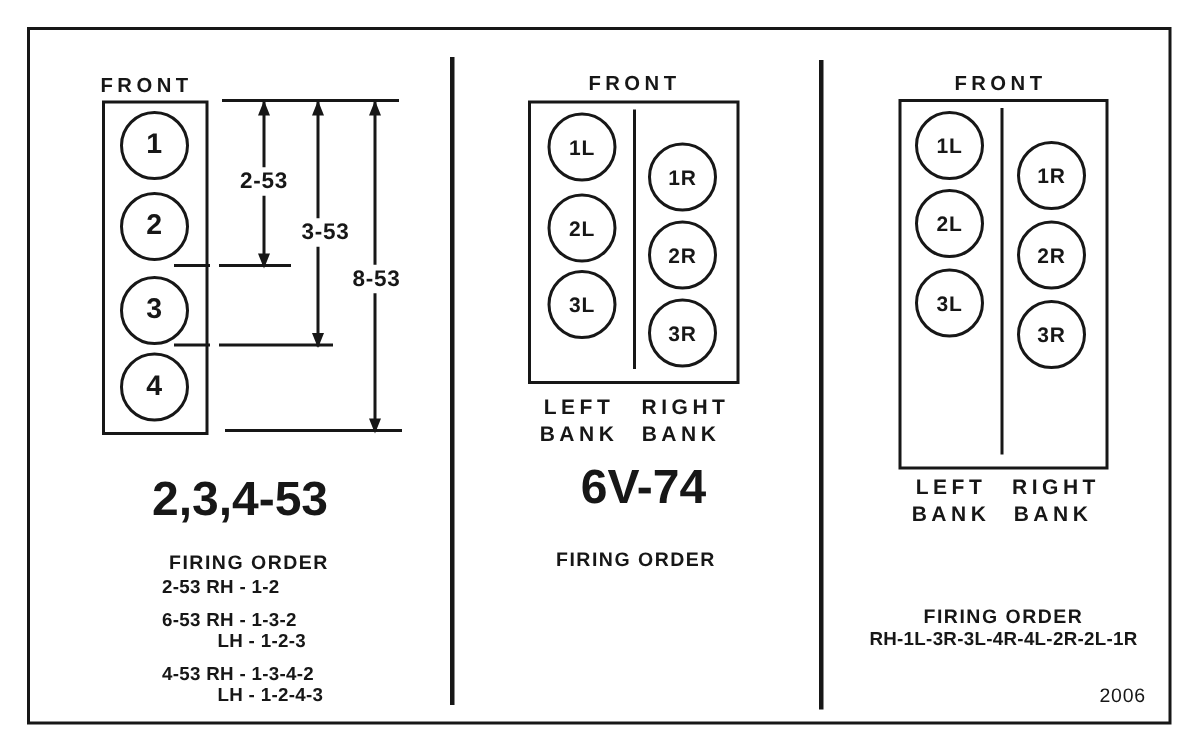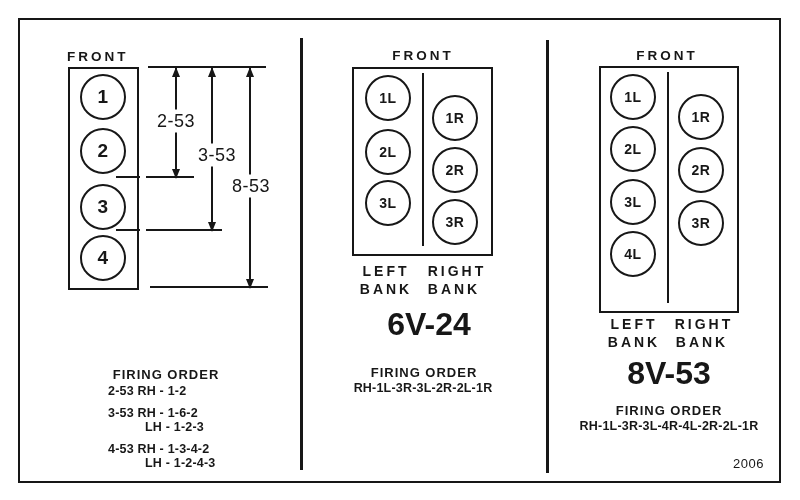--- a/index.html
+++ b/index.html
@@ -36,21 +36,21 @@
   .dim-arrow { position:absolute; width:2px; background:var(--ink); }
   .dim-arrow::before, .dim-arrow::after {
     content:""; position:absolute; left:-3px;
     border-left:4px solid transparent; border-right:4px solid transparent;
   }
   .dim-arrow::before { top:-1px; border-bottom:10px solid var(--ink); }
   .dim-arrow::after  { bottom:-1px; border-top:10px solid var(--ink); }
   .dim-label {
     position:absolute; transform:translate(-50%,-50%); z-index:3;
     background:var(--paper); padding:1px 4px;
-    font-size:18px; font-weight:400; letter-spacing:0.5px; white-space:nowrap;text-align:center;
+    font-size:15px; font-weight:700; letter-spacing:0.5px; white-space:nowrap;text-align:center;
   }
   .title {
     position:absolute; transform:translateX(-50%);
     font-size:32px; font-weight:700; white-space:nowrap;
   }
   .fo-head {
     position:absolute; transform:translateX(-50%);
     font-size:13px; font-weight:700; letter-spacing:1px; white-space:nowrap;
   }
   .fo-line {
@@ -86,57 +86,55 @@
   <div class="hline" style="left:146px;top:176px;width:48px"></div>
   <div class="hline" style="left:146px;top:229px;width:76px"></div>
   <div class="hline" style="left:150px;top:286px;width:118px"></div>
   <div class="dim-arrow" style="left:175px;top:68px;height:110px"></div>
   <div class="dim-arrow" style="left:211px;top:68px;height:163px"></div>
   <div class="dim-arrow" style="left:249px;top:68px;height:220px"></div>
   <span class="dim-label" style="left:176px;top:121px">2-53</span>
   <span class="dim-label" style="left:217px;top:155px">3-53</span>
   <span class="dim-label" style="left:251px;top:186px">8-53</span>
 
+  <div class="title" style="left:160px;top:314px">2,3,4-53</div>
   <div class="fo-head" style="left:166px;top:367px">FIRING ORDER</div>
   <div class="fo-line" style="left:108px;top:384px">2-53 RH - 1-2</div>
-  <div class="fo-line" style="left:108px;top:406px">3-53 RH - 1-6-2</div>
+  <div class="fo-line" style="left:108px;top:406px">6-53 RH - 1-3-2</div>
   <div class="fo-line" style="left:145px;top:420px">LH - 1-2-3</div>
   <div class="fo-line" style="left:108px;top:442px">4-53 RH - 1-3-4-2</div>
   <div class="fo-line" style="left:145px;top:456px">LH - 1-2-4-3</div>
 
   <div class="front" style="left:423px;top:48px;transform:translateX(-50%)">FRONT</div>
   <div class="box" style="left:352px;top:67px;width:141px;height:189px"></div>
   <div class="bankdiv" style="left:422px;top:73px;height:173px"></div>
   <div class="cyl" style="left:365px;top:75px">1L</div>
   <div class="cyl" style="left:365px;top:129px">2L</div>
   <div class="cyl" style="left:365px;top:180px">3L</div>
   <div class="cyl" style="left:432px;top:95px">1R</div>
   <div class="cyl" style="left:432px;top:147px">2R</div>
   <div class="cyl" style="left:432px;top:199px">3R</div>
   <div class="bank-word" style="left:386px;top:263px">LEFT</div>
   <div class="bank-word" style="left:386px;top:281px">BANK</div>
   <div class="bank-word" style="left:457px;top:263px">RIGHT</div>
   <div class="bank-word" style="left:454px;top:281px">BANK</div>
-  <div class="title" style="left:429px;top:306px">6V-24</div>
+  <div class="title" style="left:429px;top:306px">6V-74</div>
   <div class="fo-head" style="left:424px;top:365px">FIRING ORDER</div>
-  <div class="fo-line ctr" style="left:423px;top:381px">RH-1L-3R-3L-2R-2L-1R</div>
 
   <div class="front" style="left:667px;top:48px;transform:translateX(-50%)">FRONT</div>
   <div class="box" style="left:599px;top:66px;width:140px;height:247px"></div>
   <div class="bankdiv" style="left:667px;top:72px;height:231px"></div>
   <div class="cyl" style="left:610px;top:74px">1L</div>
   <div class="cyl" style="left:610px;top:126px">2L</div>
   <div class="cyl" style="left:610px;top:179px">3L</div>
-  <div class="cyl" style="left:610px;top:231px">4L</div>
   <div class="cyl" style="left:678px;top:94px">1R</div>
   <div class="cyl" style="left:678px;top:147px">2R</div>
   <div class="cyl" style="left:678px;top:200px">3R</div>
   <div class="bank-word" style="left:634px;top:316px">LEFT</div>
   <div class="bank-word" style="left:634px;top:334px">BANK</div>
   <div class="bank-word" style="left:704px;top:316px">RIGHT</div>
   <div class="bank-word" style="left:702px;top:334px">BANK</div>
-  <div class="title" style="left:669px;top:355px">8V-53</div>
   <div class="fo-head" style="left:669px;top:403px">FIRING ORDER</div>
   <div class="fo-line ctr" style="left:669px;top:419px">RH-1L-3R-3L-4R-4L-2R-2L-1R</div>
 
   <div class="fig-num" style="left:733px;top:456px">2006</div>
 
 </div>
 
 </body></html>

